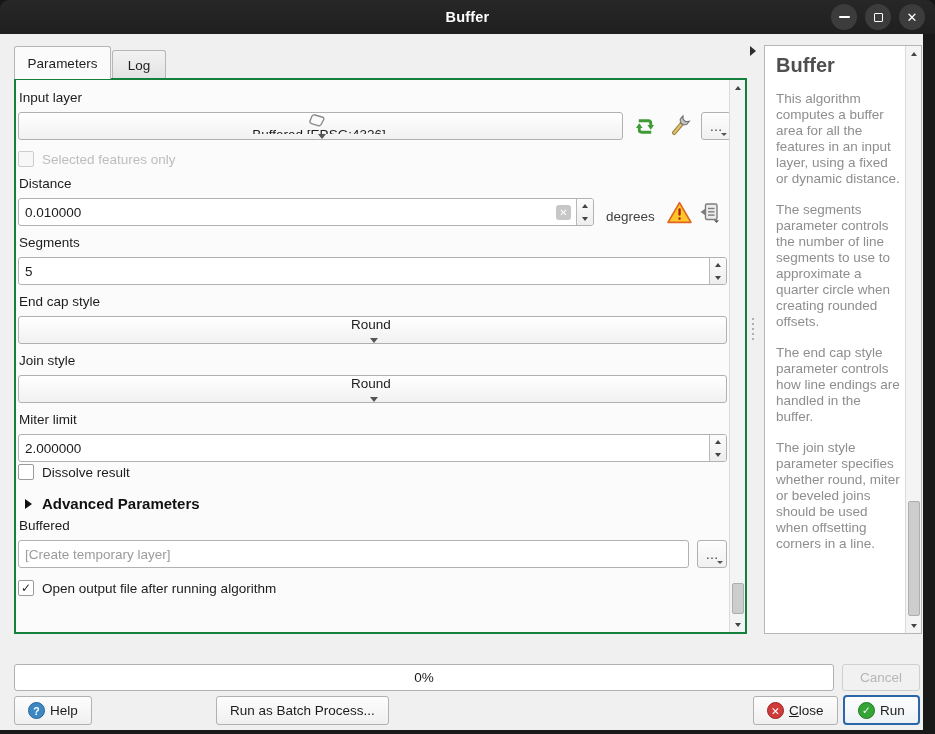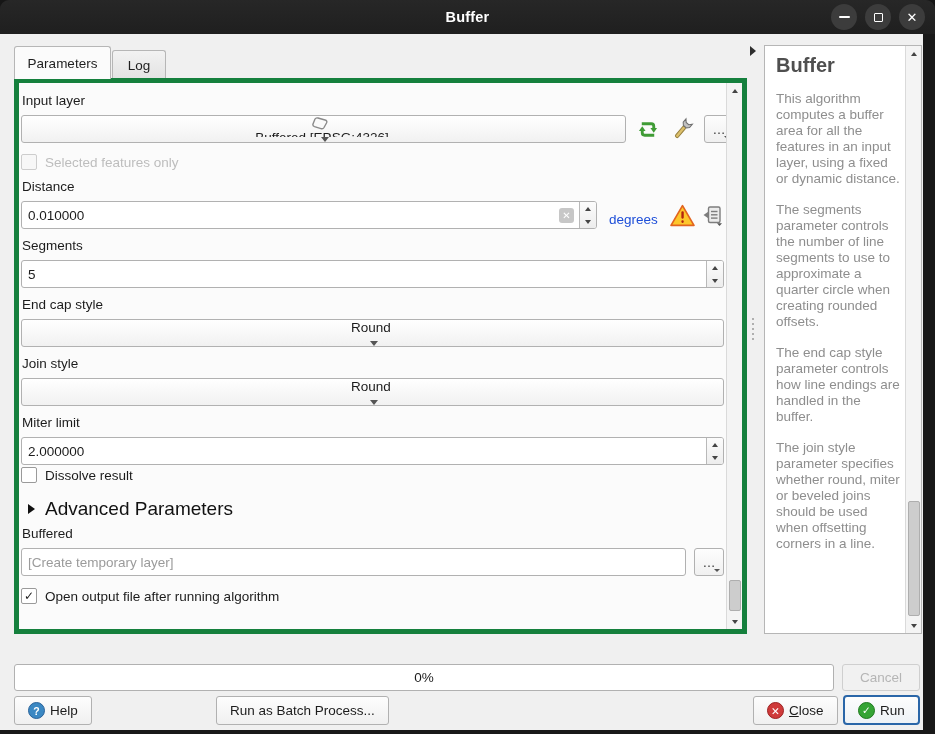--- a/index.html
+++ b/index.html
@@ -23,21 +23,21 @@
 
   
   .tab { position:absolute; font-size:13.5px; color:#1f1f1f; display:flex; align-items:center; justify-content:center; }
   .tab-selected { left:14px; top:12px; width:97px; height:33px; background:#fbfbfb;
     border:1px solid #b6b6b6; border-bottom:none; border-radius:3px 3px 0 0; z-index:3; }
   .tab-plain { left:112px; top:16px; width:54px; height:29px; background:linear-gradient(#f2f2f2,#e3e3e3);
     border:1px solid #b6b6b6; border-bottom:none; border-radius:3px 3px 0 0; z-index:1; }
 
   
   .pane { position:absolute; left:14px; top:44px; width:733px; height:556px; background:#fbfbfb;
-    border:5px solid #15803d; z-index:2; }
+    border:2px solid #15803d; z-index:2; }
   .pane-content { position:absolute; left:0; top:0; right:16px; bottom:0; padding:4px 2px 0 2px; overflow:hidden; }
 
   .field-label { font-size:13.5px; color:#1c1c1c; margin:9px 0 7px 1px; }
   .field-label.first { margin-top:6px; }
 
   .row { display:flex; align-items:center; }
 
   .combo { height:28px; border:1px solid #b1b1b1; border-radius:3px;
     background:linear-gradient(#ffffff,#f1f1f1); display:flex; align-items:center; padding:0 9px 0 6px;flex-direction:column; }
   .combo-text { font-size:13.5px; color:#1c1c1c; flex:1; white-space:nowrap; overflow:hidden; }
@@ -61,23 +61,23 @@
   .icon-btn { display:flex; align-items:center; justify-content:center; flex:none; }
 
   .checkbox { width:16px; height:16px; border:1px solid #9a9a9a; border-radius:2px; background:#fff; flex:none;
     display:flex; align-items:center; justify-content:center; font-size:12px; color:#222; font-weight:700; }
   .checkbox.disabled { border-color:#cdcdcd; background:#f7f7f7; }
   .check-label { font-size:13.5px; color:#1c1c1c; margin-left:8px; }
   .check-label.disabled { color:#bdbdbd; }
 
   .adv-row { display:flex; align-items:center; margin:15px 0 3px 7px; }
   .adv-tri { width:0; height:0; border-top:5px solid transparent; border-bottom:5px solid transparent; border-left:7px solid #111; }
-  .adv-label { font-size:19px; font-weight:400; color:#111; margin-left:10px; }
-
-  .units-label { font-size:13.5px; color:#1d4ed8; margin:8px 10px 0 12px; }
+  .adv-label { font-size:15px; font-weight:700; color:#111; margin-left:10px; }
+
+  .units-label { font-size:13.5px; color:#404040; margin:8px 10px 0 12px; }
 
   
   .vscroll { position:absolute; top:0; bottom:0; right:0; width:16px; background:#f4f4f4; border-left:1px solid #dadada; }
   .vs-arrow { position:absolute; left:0; right:0; height:15px; display:flex; align-items:center; justify-content:center; }
   .vs-up { top:0; } .vs-down { bottom:0; }
   .vs-thumb { position:absolute; left:1.5px; right:1.5px; background:#cdcdcd; border:1px solid #aeaeae; border-radius:2px; }
 
   
   .split-arrow { position:absolute; left:750px; top:12px; width:0; height:0;
     border-top:5px solid transparent; border-bottom:5px solid transparent; border-left:6px solid #2e2e2e; }

